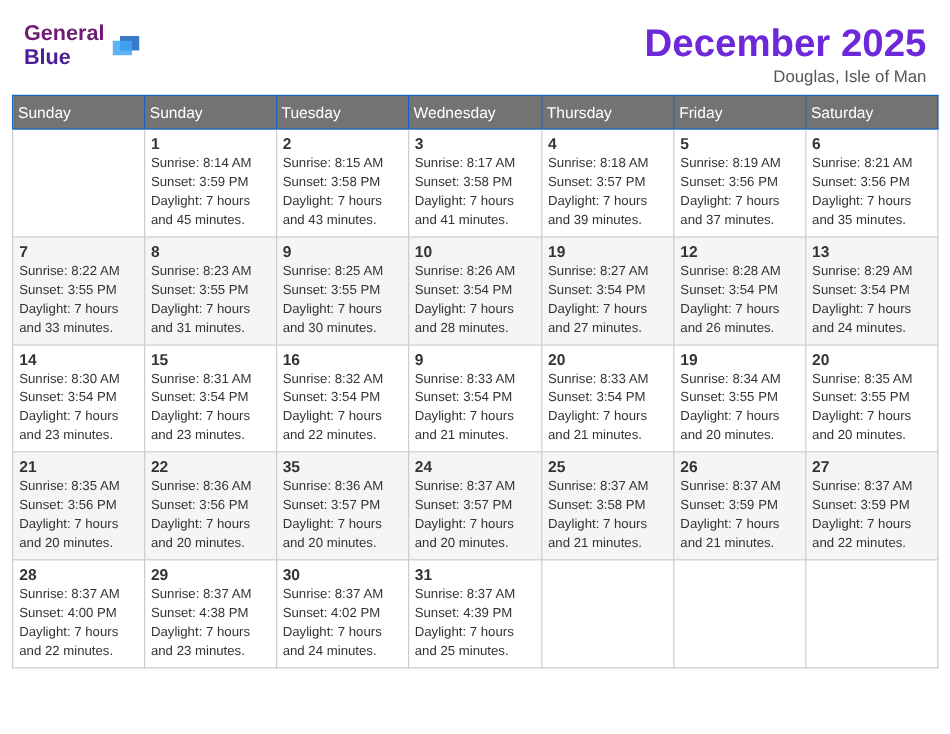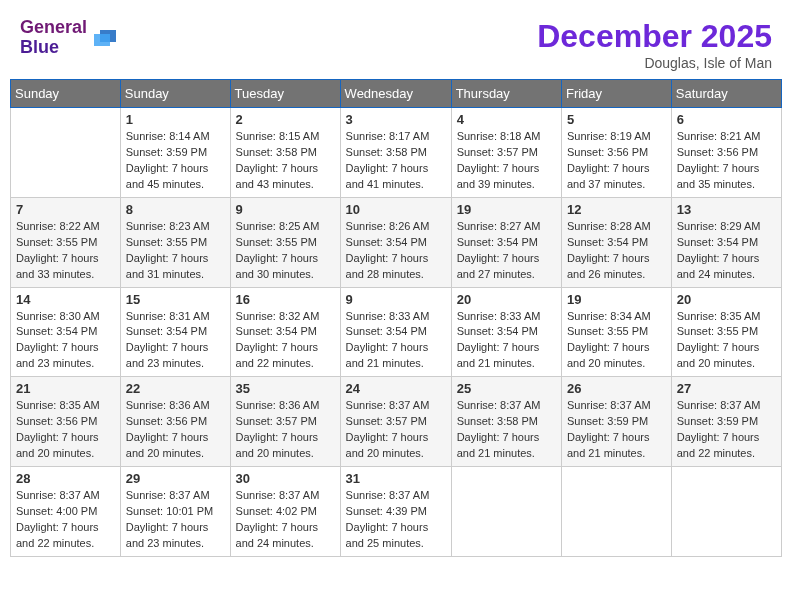--- a/index.html
+++ b/index.html
@@ -351,21 +351,21 @@
           <div class="day-info">
             <div>Sunrise: 8:37 AM</div>
             <div>Sunset: 4:00 PM</div>
             <div>Daylight: 7 hours and 22 minutes.</div>
           </div>
         </td>
         <td>
           <div class="day-num">29</div>
           <div class="day-info">
             <div>Sunrise: 8:37 AM</div>
-            <div>Sunset: 10:01 PM</div>
+            <div>Sunset: 4:38 PM</div>
             <div>Daylight: 7 hours and 23 minutes.</div>
           </div>
         </td>
         <td>
           <div class="day-num">30</div>
           <div class="day-info">
             <div>Sunrise: 8:37 AM</div>
             <div>Sunset: 4:02 PM</div>
             <div>Daylight: 7 hours and 24 minutes.</div>
           </div>

